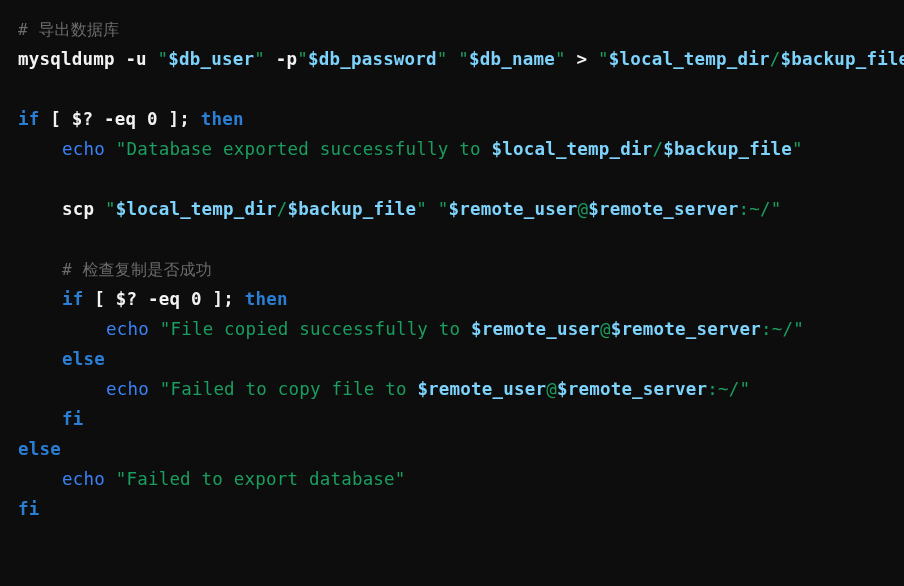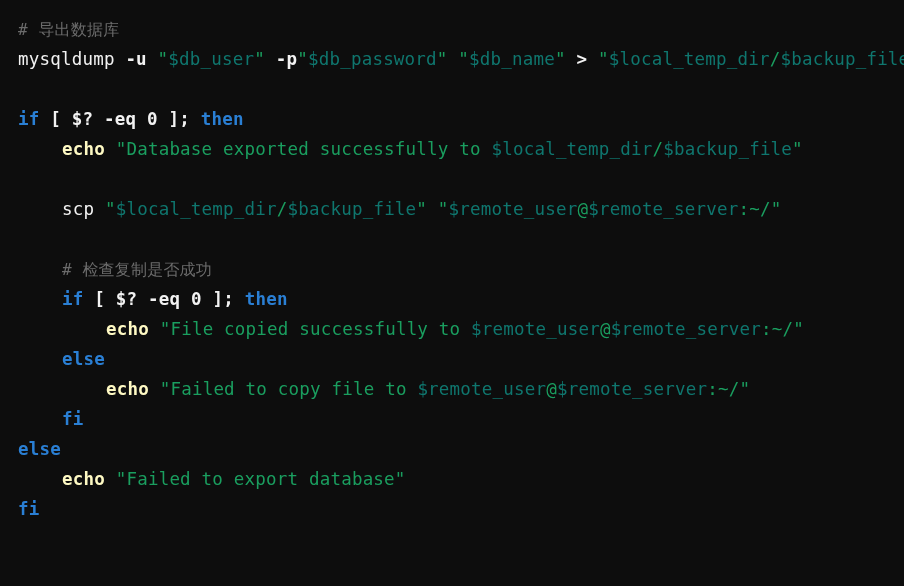--- a/index.html
+++ b/index.html
@@ -25,25 +25,25 @@
     line-height: 30px;
     white-space: pre;
     font-size: 17.5px;
     letter-spacing: 0.2px;
   }
   .code-line.blank { height: 30px; }
   
   .tok-comment  { color: #6b6b6b; font-family: "DejaVu Sans", "Liberation Sans", sans-serif; font-size: 16px; }
   .tok-comment .hash { font-family: "DejaVu Sans Mono", "Liberation Mono", monospace; }
   .tok-keyword  { color: #2a7fd4; font-weight: bold; }
-  .tok-builtin  { color: #fef9c3; font-weight: bold; }
-  .tok-command  { color: #f2f2f2; font-weight: normal; }
+  .tok-builtin  { color: #3b82f6; font-weight: normal; }
+  .tok-command  { color: #f2f2f2; font-weight: bold; }
   .tok-plain    { color: #f2f2f2; }
   .tok-string   { color: #1a9e5f; }
-  .tok-var      { color: #0f766e; font-weight: normal; }
+  .tok-var      { color: #7dd3fc; font-weight: bold; }
   .tok-operator { color: #f2f2f2; font-weight: bold; }
 </style>
 </head>
 <body>
 
 <div id="code-block">
     <div class="code-line" style="padding-left: 0px;"><span class="tok-comment"><span class="hash">#</span><span>  导出数据库</span></span></div>
     <div class="code-line" style="padding-left: 0px;"><span class="tok-command">mysqldump</span><span class="tok-plain"> </span><span class="tok-operator">-u</span><span class="tok-plain"> </span><span class="tok-string">"</span><span class="tok-var">$db_user</span><span class="tok-string">"</span><span class="tok-plain"> </span><span class="tok-operator">-p</span><span class="tok-string">"</span><span class="tok-var">$db_password</span><span class="tok-string">"</span><span class="tok-plain"> </span><span class="tok-string">"</span><span class="tok-var">$db_name</span><span class="tok-string">"</span><span class="tok-plain"> </span><span class="tok-operator">&gt;</span><span class="tok-plain"> </span><span class="tok-string">"</span><span class="tok-var">$local_temp_dir</span><span class="tok-string">/</span><span class="tok-var">$backup_file</span></div>
     <div class="code-line blank" style="padding-left: 0px;">&nbsp;</div>
     <div class="code-line" style="padding-left: 0px;"><span class="tok-keyword">if</span><span class="tok-plain"> </span><span class="tok-operator">[</span><span class="tok-plain"> </span><span class="tok-operator">$?</span><span class="tok-plain"> </span><span class="tok-operator">-eq</span><span class="tok-plain"> </span><span class="tok-operator">0</span><span class="tok-plain"> </span><span class="tok-operator">];</span><span class="tok-plain"> </span><span class="tok-keyword">then</span></div>

